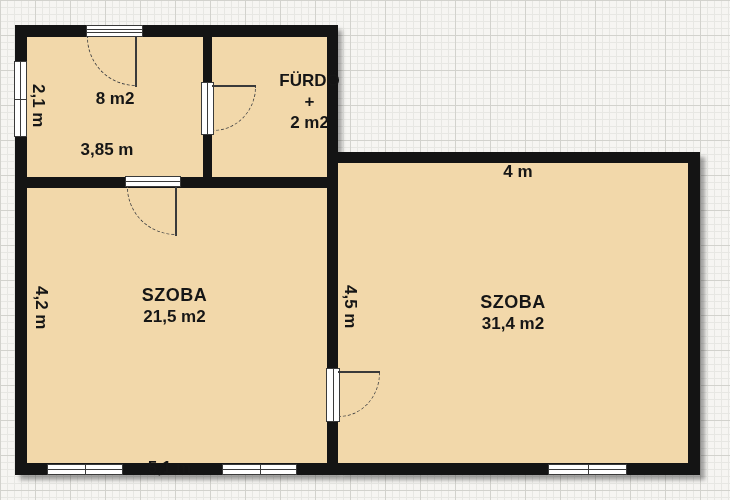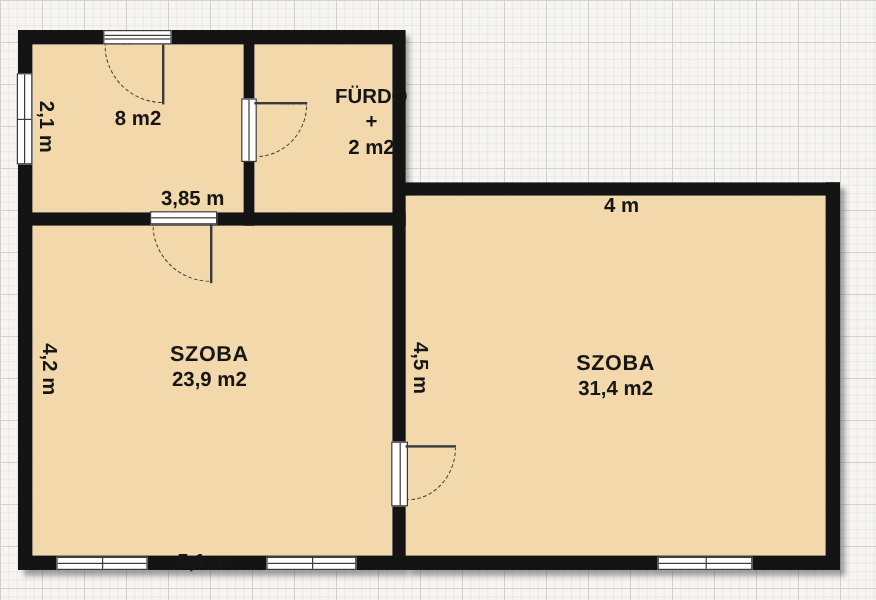--- a/index.html
+++ b/index.html
@@ -106,28 +106,28 @@
   </div>
 
   <div class="lbl furdo-lines" style="left:209px;top:70px;width:121px;margin-left:40px;">
     <div>FÜRDŐ</div>
     <div>+</div>
     <div>2 m2</div>
   </div>
 
   <div class="lbl" style="left:27px;top:284px;width:295px;">
     <div class="big">SZOBA</div>
-    <div>23,9 m2</div>
+    <div>21,5 m2</div>
   </div>
 
   <div class="lbl" style="left:338px;top:291px;width:350px;">
     <div class="big">SZOBA</div>
     <div>31,4 m2</div>
   </div>
 
-  <div class="dim" style="left:27px;top:156px;width:160px;text-align:right;">3,85 m</div>
+  <div class="dim" style="left:27px;top:140px;width:160px;">3,85 m</div>
   <div class="dim" style="left:27px;top:458px;width:285px;">5,1 m</div>
   <div class="dim" style="left:338px;top:162px;width:360px;">4 m</div>
   <div class="vdim" style="left:28px;top:84px;">2,1 m</div>
   <div class="vdim" style="left:31px;top:286px;">4,2 m</div>
   <div class="vdim" style="left:340px;top:285px;">4,5 m</div>
 
 </div>
 
 </body></html>

